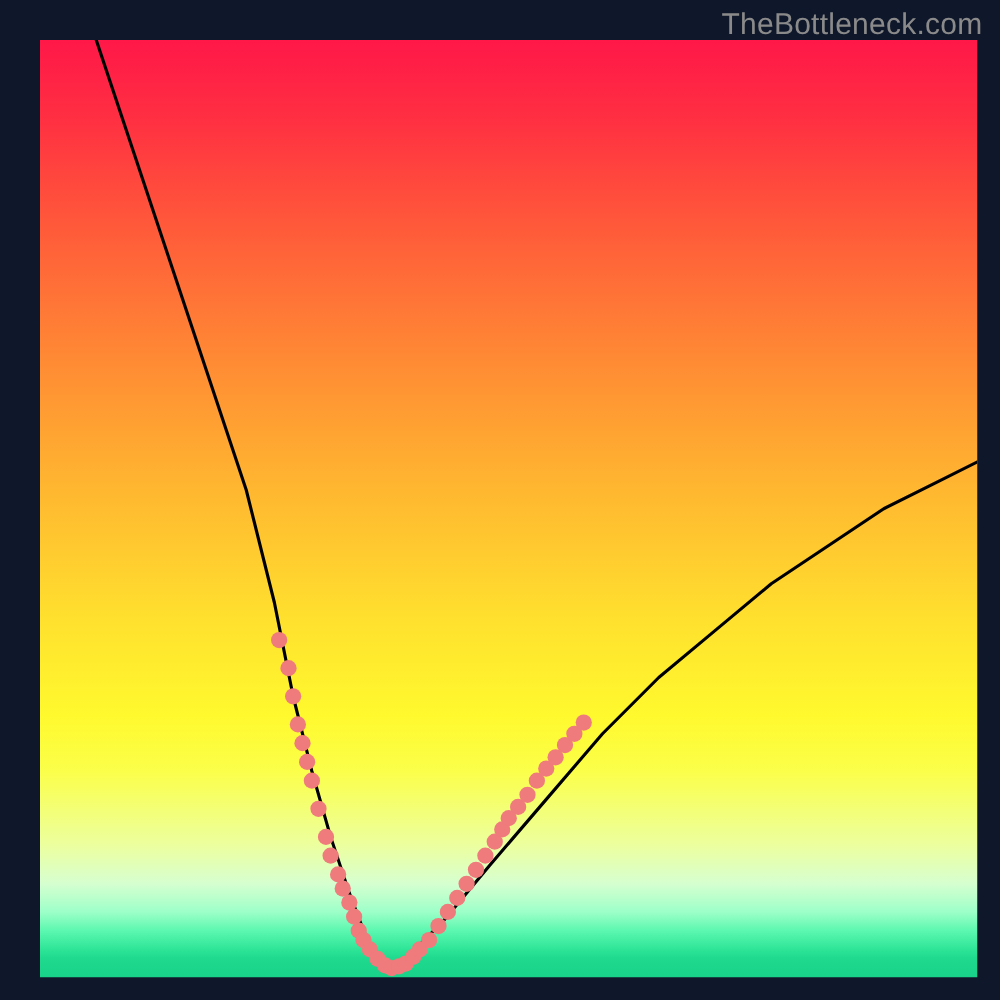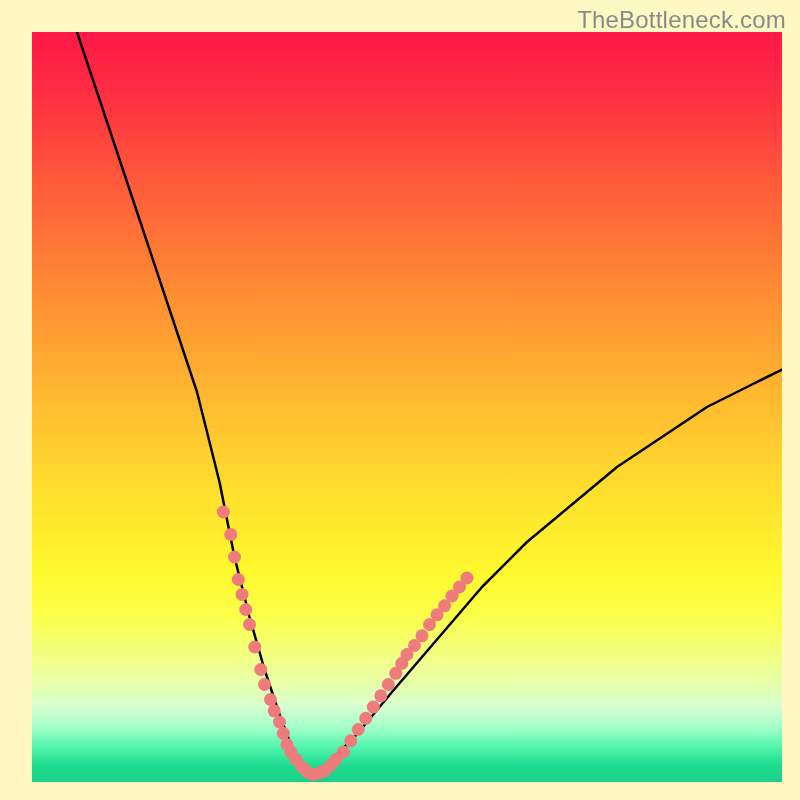--- a/index.html
+++ b/index.html
@@ -7,21 +7,21 @@
     padding: 0;
     width: 800px;
     height: 800px;
     background: #000;
     overflow: hidden;
     font-family: Arial, Helvetica, sans-serif;
   }
   .frame {
     position: absolute;
     inset: 0;
-    background: #fef9c3;
+    background: #0f172a;
   }
   .plot-area {
     position: absolute;
     left: 32px;
     top: 32px;
     width: 750px;
     height: 750px;
     overflow: hidden;
   }
   .gradient {

